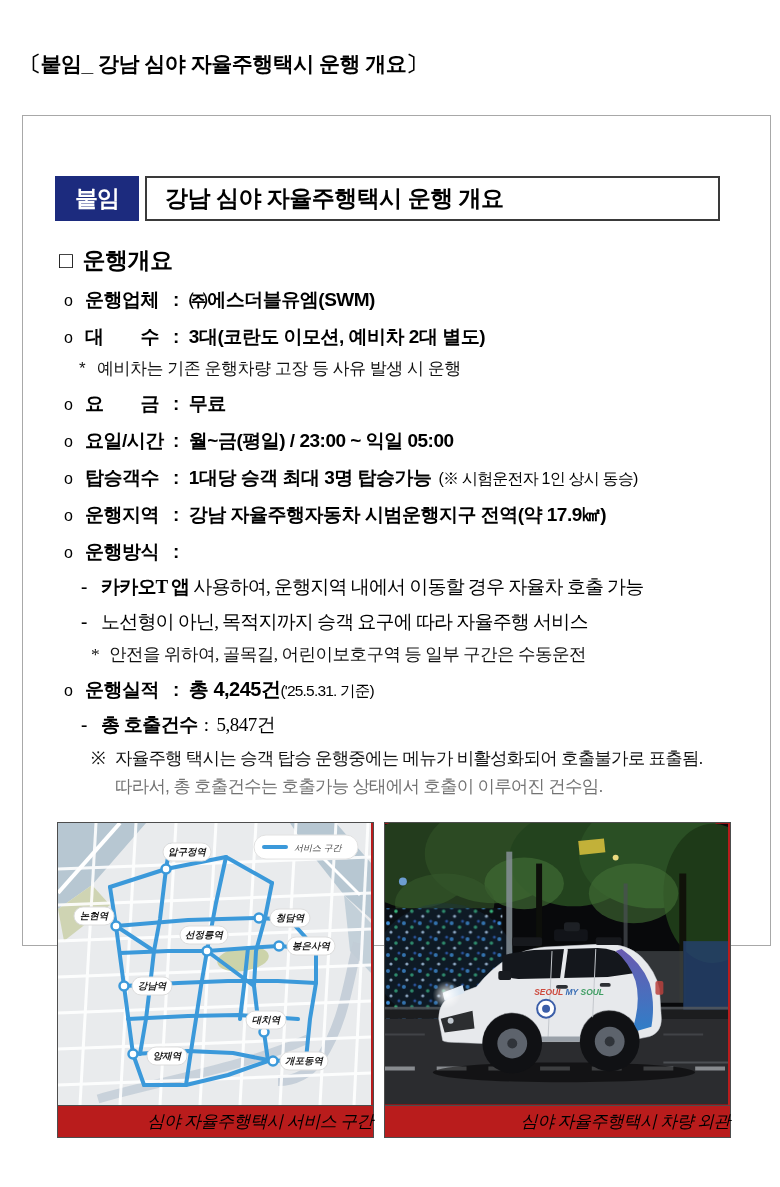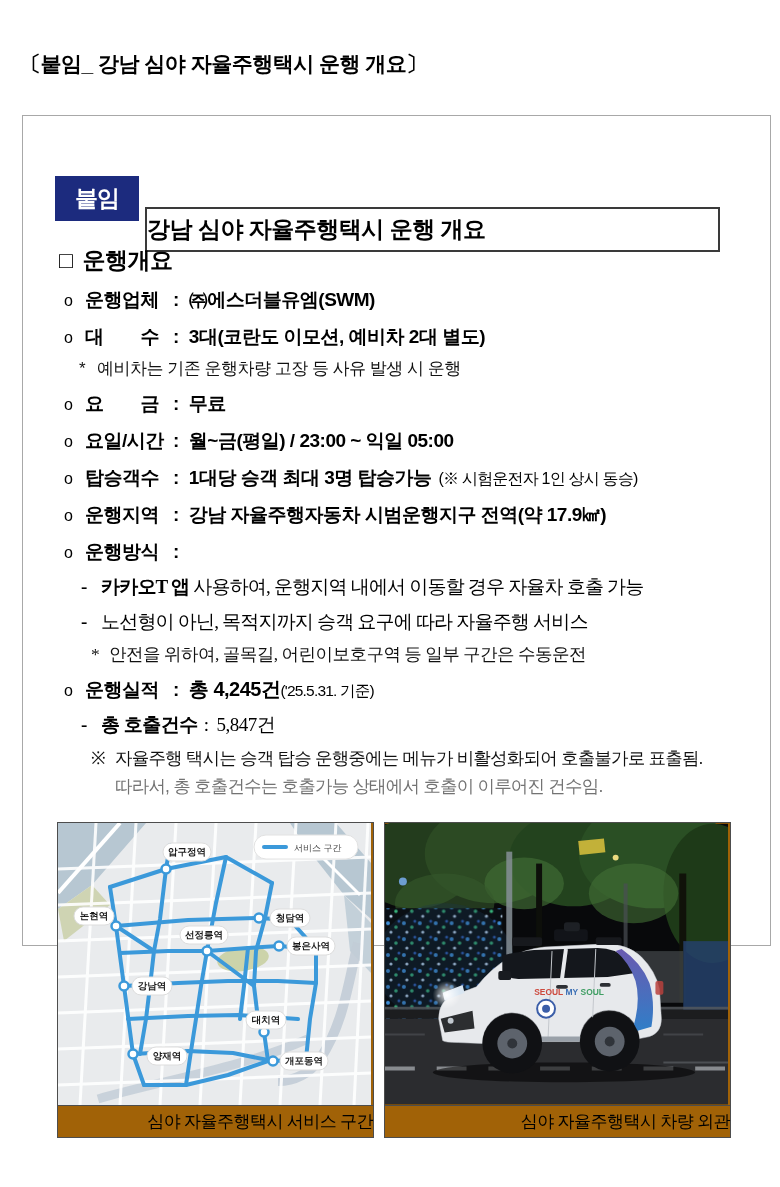--- a/index.html
+++ b/index.html
@@ -4,21 +4,21 @@
 <style>
   html,body{margin:0;padding:0;background:#fff;}
   .page{position:relative;width:780px;height:1187px;background:#fff;overflow:hidden;
         font-family:"Liberation Sans",sans-serif;color:#000;}
   .top-heading{position:absolute;left:20px;top:50px;font-size:21px;font-weight:bold;letter-spacing:-0.5px;}
   .outer-box{position:absolute;left:22px;top:115px;width:749px;height:831px;border:1px solid #a8a8a8;background:#fff;box-sizing:border-box;}
   .hdr{display:flex;margin:60px 50px 0 32px;height:45px;}
   .badge{width:84px;height:45px;background:#1c2b7e;color:#fff;font-weight:bold;font-size:23px;
          display:flex;align-items:center;justify-content:center;letter-spacing:-1px;flex:none;}
   .title-box{flex:1;margin-left:6px;border:2px solid #3a3a3a;box-sizing:border-box;height:45px;
-             display:flex;align-items:center;font-weight:bold;font-size:23px;letter-spacing:-0.5px;margin-top:31px;}
+             display:flex;align-items:center;padding-left:18px;font-weight:bold;font-size:23px;letter-spacing:-0.5px;}
   .section{margin:24px 0 0 36px;font-weight:bold;font-size:23px;letter-spacing:-0.5px;}
   .section .sq{font-weight:normal;margin-right:10px;}
   .line{display:flex;align-items:baseline;font-size:19px;line-height:25px;margin:11px 24px 0 41px;letter-spacing:-0.5px;}
   .line .mk{width:21px;flex:none;font-size:16px;}
   .line .lbl{flex:none;min-width:84px;font-weight:bold;}
   .line .colon{margin:0 10px 0 4px;font-weight:bold;}
   .line .val{font-weight:bold;}
   .line .small-note{font-size:16px;font-weight:normal;margin-left:7px;letter-spacing:-0.8px;}
   .note1{display:flex;align-items:baseline;font-size:17px;line-height:23px;margin:7px 24px 0 56px;letter-spacing:-0.5px;color:#111;}
   .note1 .mk{width:18px;flex:none;}
@@ -32,21 +32,21 @@
   .res-note{font-size:15.5px;font-weight:normal;letter-spacing:-0.8px;}
   .calls{display:flex;align-items:baseline;font-family:"Liberation Serif",serif;font-size:19px;line-height:26px;
          margin:9px 24px 0 58px;letter-spacing:-0.5px;}
   .calls .mk{width:20px;flex:none;font-weight:bold;}
   .calls .lbl{font-weight:bold;margin-right:6px;}
   .calls .colon{margin:0 8px 0 0;}
   .wnote{display:flex;align-items:baseline;font-size:17.5px;line-height:24px;margin:8px 24px 0 68px;letter-spacing:-0.8px;color:#111;}
   .wnote .mk{width:24px;flex:none;}
   .wnote2{font-size:17.5px;line-height:24px;margin:4px 24px 0 92px;letter-spacing:-0.8px;color:#737373;}
   .figs{display:flex;gap:10px;margin:24px 24px 0 34px;}
-  .fig{border:1px solid #4d4d4d;background:#a16207;flex:none;}
+  .fig{border:1px solid #4d4d4d;background:#b91c1c;flex:none;font-style:italic;}
   .fig-map{width:315px;}
   .fig-photo{width:345px;}
   .fig .img{display:block;height:282px;overflow:hidden;position:relative;}
   .fig .img svg{display:block;}
   .fig .cap{border-top:1px solid #4d4d4d;height:31px;line-height:31px;text-align:right;
             font-family:"Liberation Serif",serif;font-size:17px;letter-spacing:-0.5px;}
 </style>
 </head>
 <body>
 

